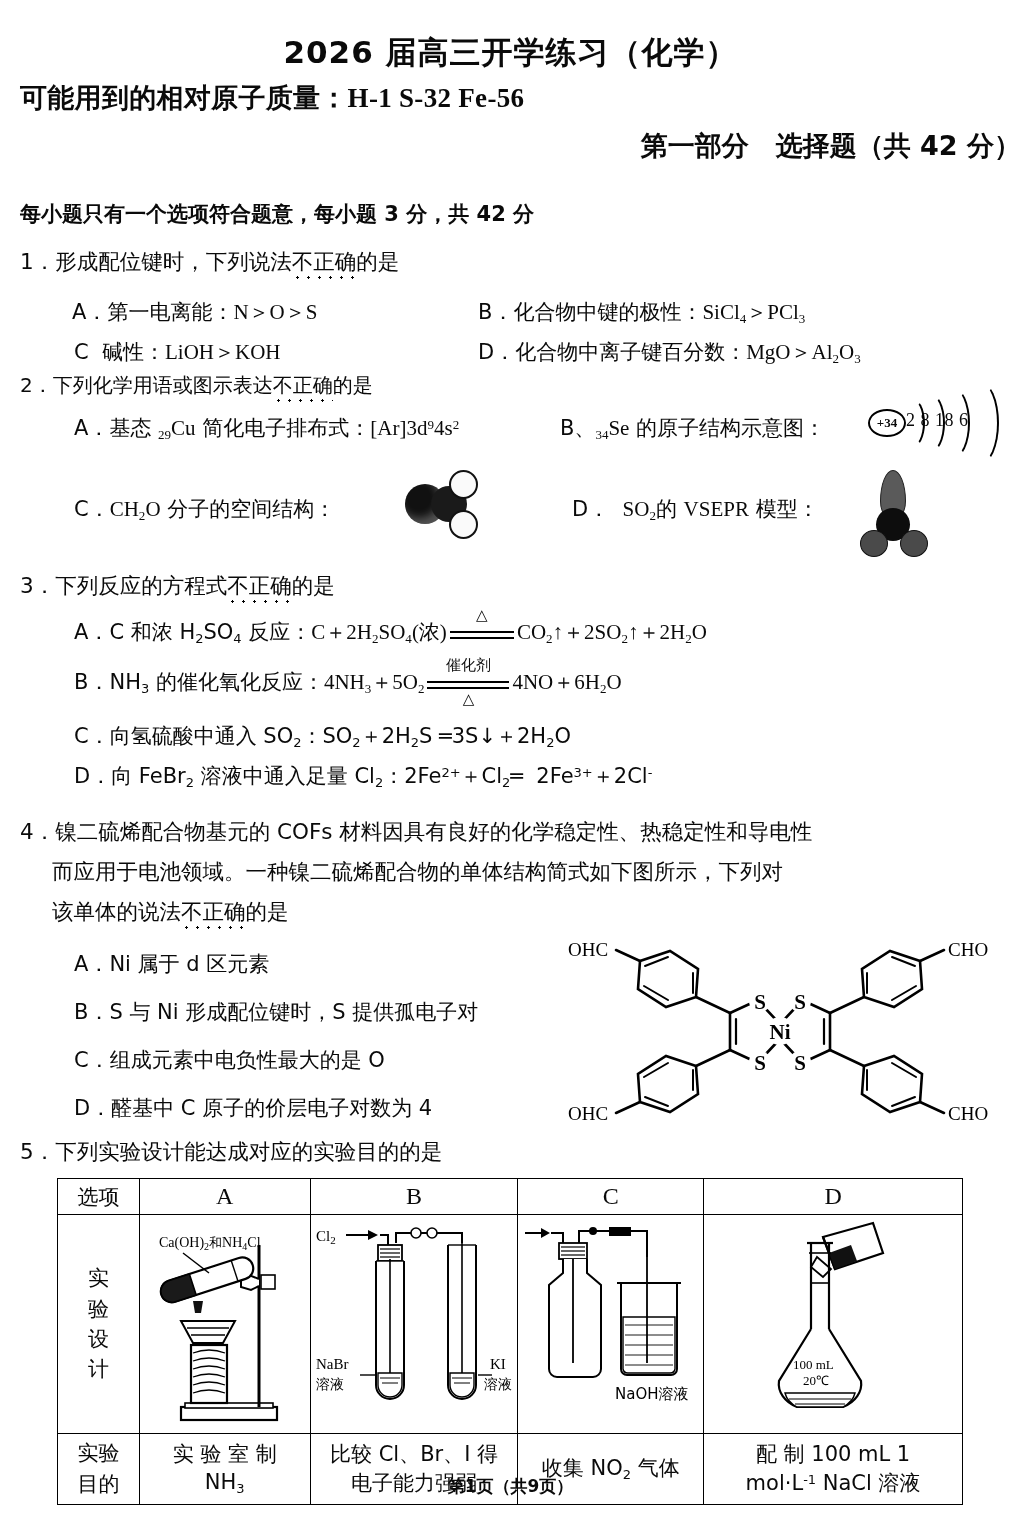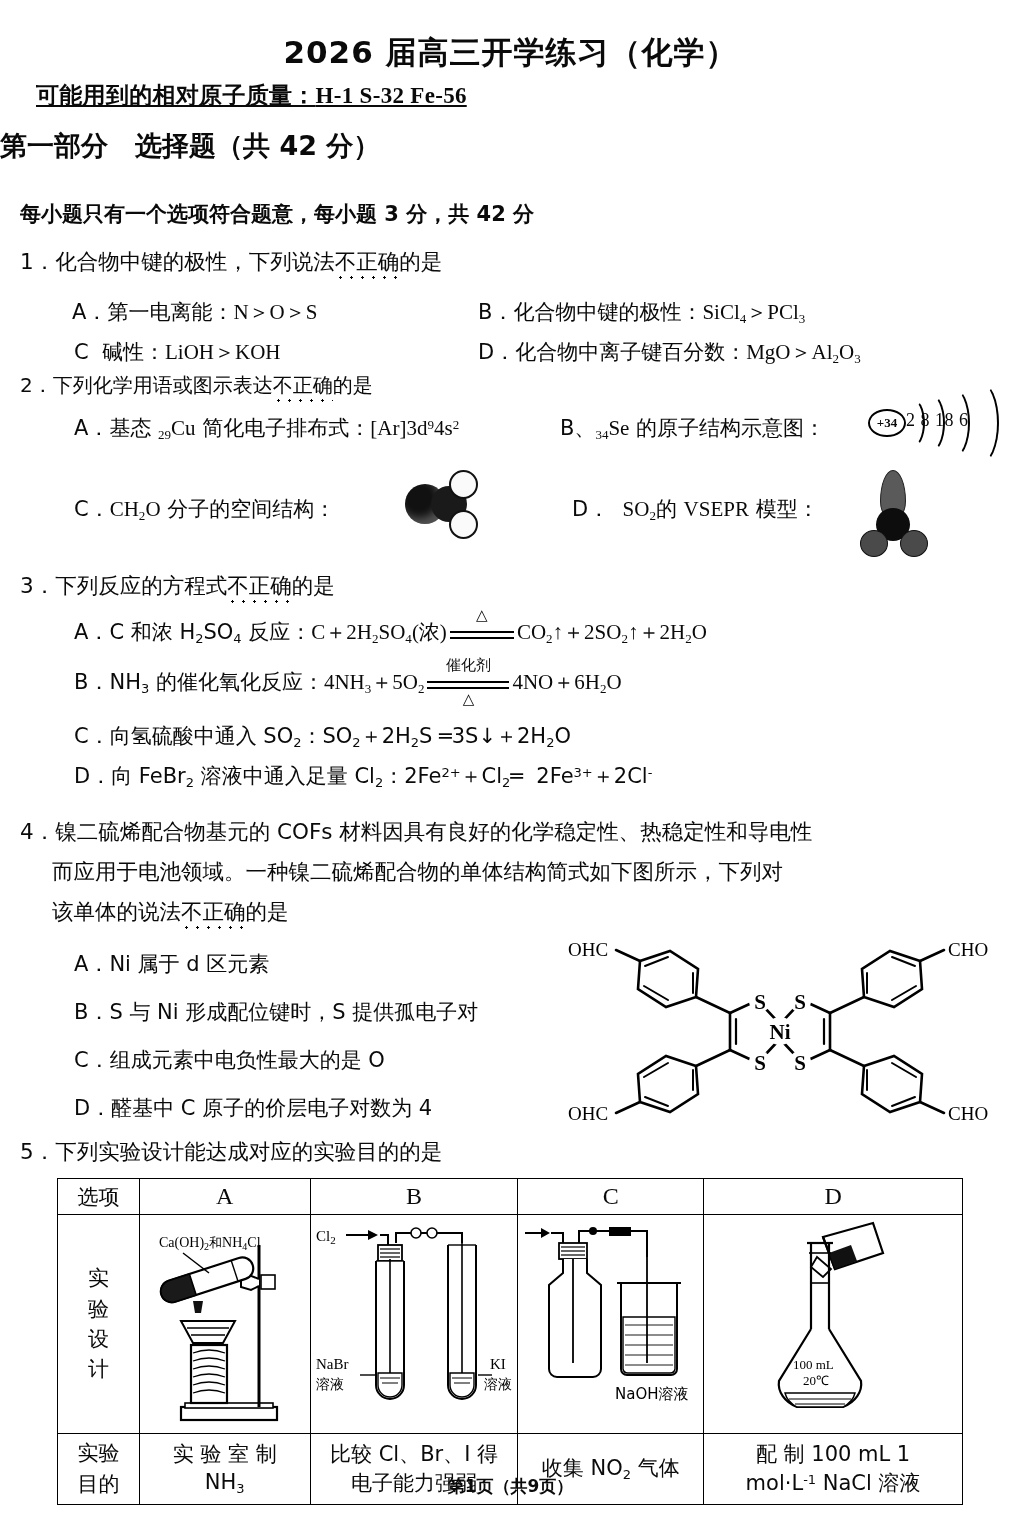--- a/index.html
+++ b/index.html
@@ -16,26 +16,26 @@
   sup{font-size:.62em;vertical-align:0.5em;}
 
   
   .doc-title{
     position:absolute;left:0;top:8px;width:1021px;text-align:center;
     font-size:31px;font-weight:bold;letter-spacing:1px;
     font-family:"DejaVu Sans","Liberation Sans",sans-serif;
     margin-top:24px;
   }
   .atomic-mass{
-    position:absolute;left:36px;top:80px;font-size:23px;font-weight:bold;
-    font-family:"DejaVu Sans","Liberation Sans",sans-serif;letter-spacing:.3px;text-decoration:underline;
+    position:absolute;left:20px;top:80px;font-size:27px;font-weight:bold;
+    font-family:"DejaVu Sans","Liberation Sans",sans-serif;letter-spacing:.3px;
   }
   .atomic-mass .mono{font-family:"Liberation Serif",serif;}
   .part-title{
-    position:absolute;left:0;top:128px;width:1021px;text-align:left;
+    position:absolute;left:0;top:128px;width:1021px;text-align:right;
     font-size:27px;font-weight:bold;
     font-family:"DejaVu Sans","Liberation Sans",sans-serif;
   }
   .instruction{
     position:absolute;left:20px;top:192px;font-size:21px;font-weight:bold;
     font-family:"DejaVu Sans","Liberation Sans",sans-serif;
     margin-top:8px;
   }
 
   
@@ -110,21 +110,21 @@
 
   <div class="atomic-mass">
     <span>可能用到的相对原子质量：</span><span class="mono">H-1    S-32      Fe-56</span>
   </div>
 
   <div class="part-title">第一部分　选择题（共 42 分）</div>
 
   <div class="instruction">每小题只有一个选项符合题意，每小题 3 分，共 42 分</div>
 
   <div class="q qstem" style="left:20px;top:248px;">
-    <span>1．</span><span>化合物中键的极性，下列说法</span><span class="dotted">不正确</span><span>的是</span>
+    <span>1．</span><span>形成配位键时，下列说法</span><span class="dotted">不正确</span><span>的是</span>
   </div>
 
   <div class="opt" style="left:72px;top:298px;">
     <span>A．</span><span>第一电离能：<span class="serif">N＞O＞S</span></span>
   </div>
   <div class="opt" style="left:478px;top:298px;">
     <span>B．</span><span>化合物中键的极性：<span class="serif">SiCl<sub>4</sub>＞PCl<sub>3</sub></span></span>
   </div>
   <div class="opt" style="left:74px;top:338px;">
     <span>C</span><span>&nbsp; 碱性：<span class="serif">LiOH＞KOH</span></span>

